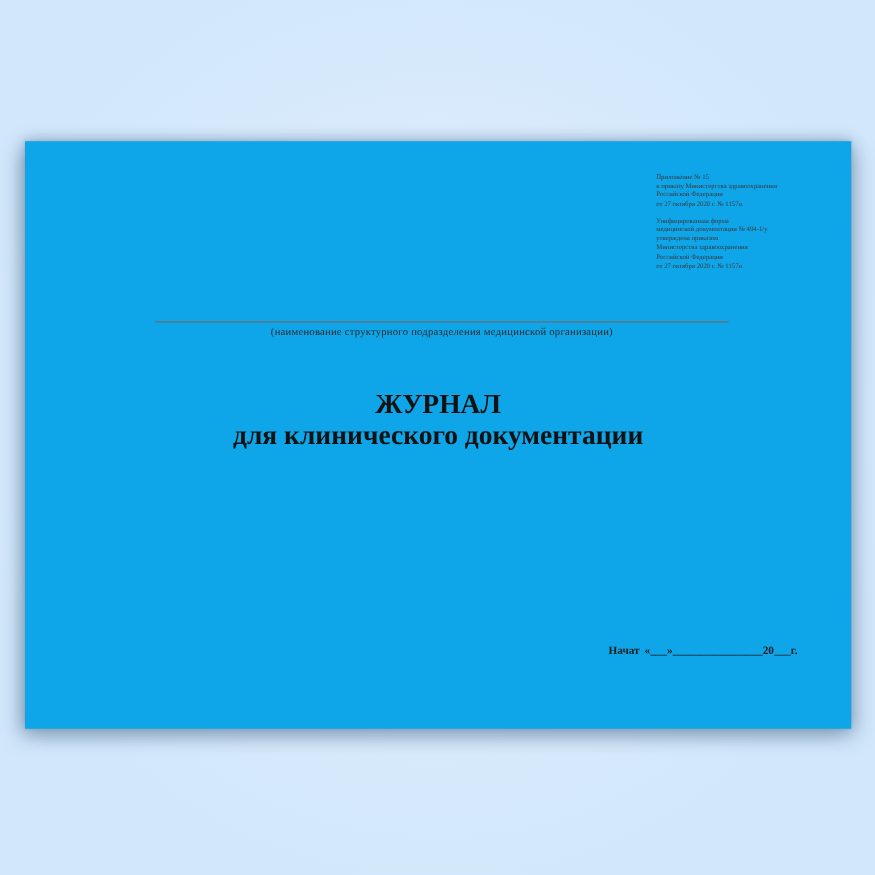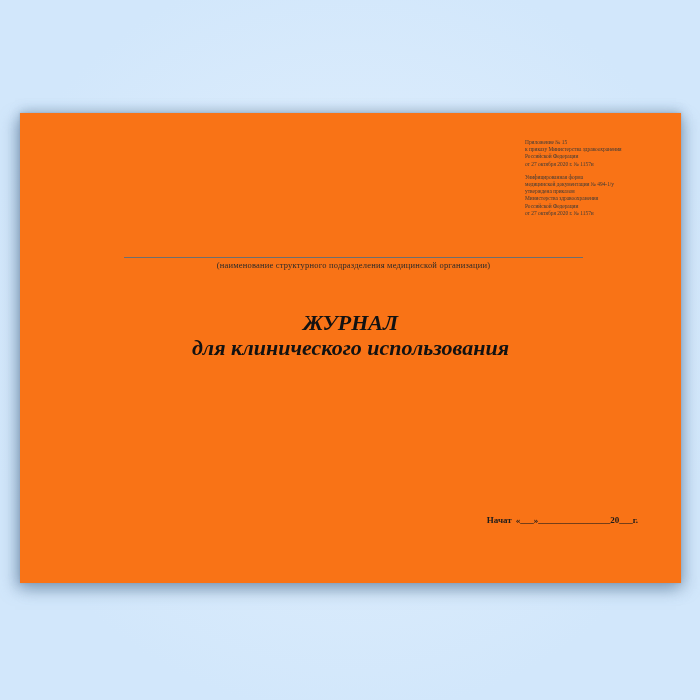--- a/index.html
+++ b/index.html
@@ -4,42 +4,42 @@
 <style>
   html,body{margin:0;padding:0;}
   body{
     width:700px;height:700px;overflow:hidden;
     background:radial-gradient(circle at 50% 48%, #e3f0fd 0%, #d2e7fb 75%);
     font-family:"Liberation Serif","DejaVu Serif",serif;
   }
   .scene{position:relative;width:700px;height:700px;}
   .page{
     position:absolute;left:20px;top:113px;width:661px;height:470px;
-    background:#f97316;
+    background:#0ea5e9;
     box-shadow:0 0 2px rgba(130,150,175,.55),
                -5px 6px 14px rgba(105,135,165,.55),
                5px 6px 14px rgba(105,135,165,.40),
                0 -3px 10px rgba(115,145,175,.40);
   }
   .legal{
     position:absolute;left:505px;top:26px;width:140px;
     font-size:5.4px;line-height:7.2px;color:#3a3a3a;
   }
   .legal p{margin:0 0 6px 0;}
   .legal span{display:block;}
   .org{
     position:absolute;left:104px;top:130px;width:459px;text-align:center;
   }
   .org .rule{height:14px;border-bottom:1px solid #6e6e6e;}
   .org .caption{margin-top:2px;font-size:8.5px;color:#2a2a2a;letter-spacing:.2px;}
   .title{
     position:absolute;left:0;top:197px;width:661px;text-align:center;
     font-weight:bold;font-size:22px;line-height:25px;color:#121212;
   }
-  .title span{display:block;font-style:italic;}
+  .title span{display:block;}
   .dates{
     position:absolute;right:43px;top:371px;text-align:right;
     font-weight:bold;font-size:9px;line-height:24px;color:#1c1c1c;
   }
   .dates .date-line{white-space:pre;}
   .dates .lbl{margin-right:4px;padding-left:24px;}
 </style>
 </head>
 <body>
 
@@ -63,21 +63,21 @@
       </p>
     </div>
 
     <div class="org">
       <div class="rule"></div>
       <div class="caption">(наименование структурного подразделения медицинской организации)</div>
     </div>
 
     <div class="title">
       <span>ЖУРНАЛ</span>
-      <span>для клинического использования</span>
+      <span>для клинического документации</span>
     </div>
 
     <div class="dates">
       <div class="date-line">
         <span class="lbl">Начат</span><span>«___»________________20___г.</span>
       </div>
     </div>
 
   </div>
 </div>

